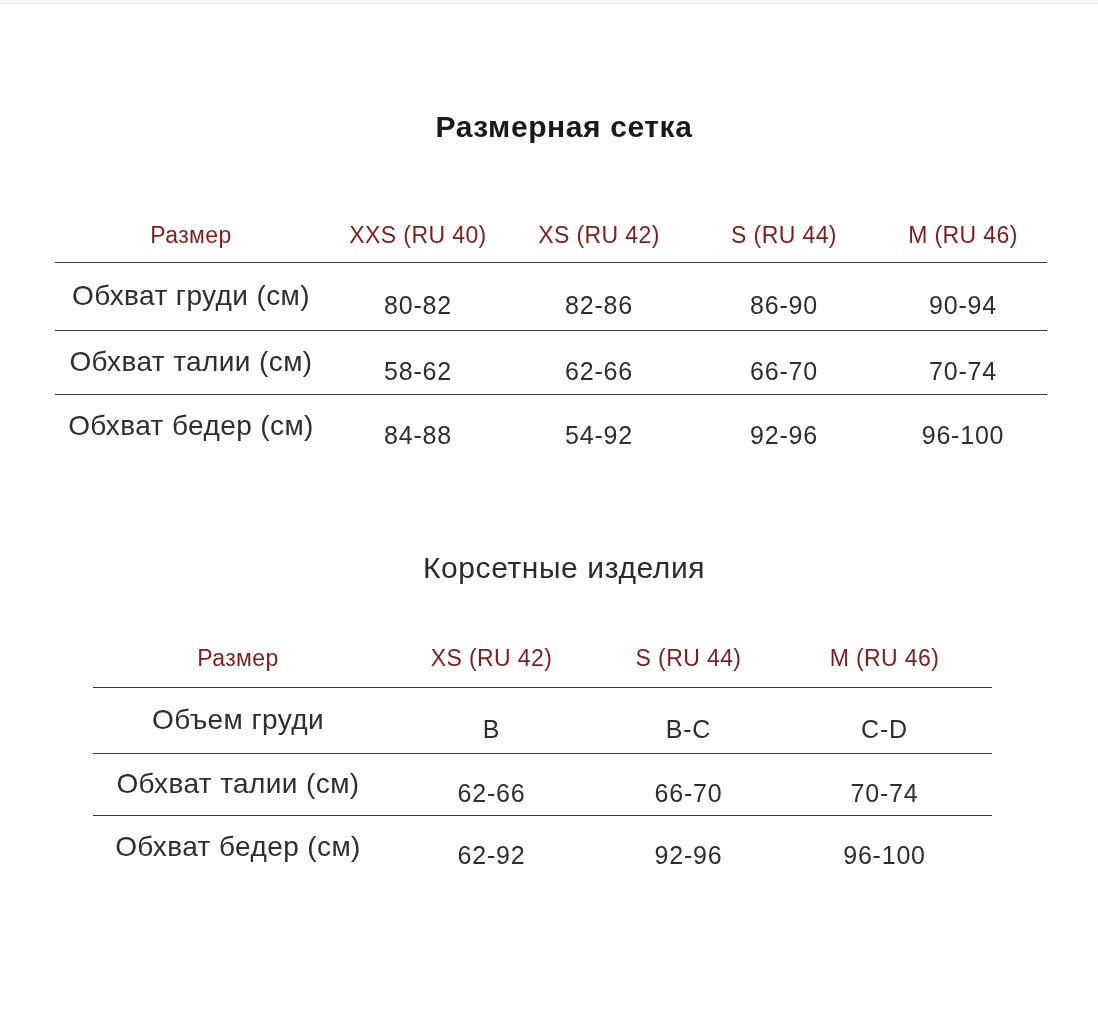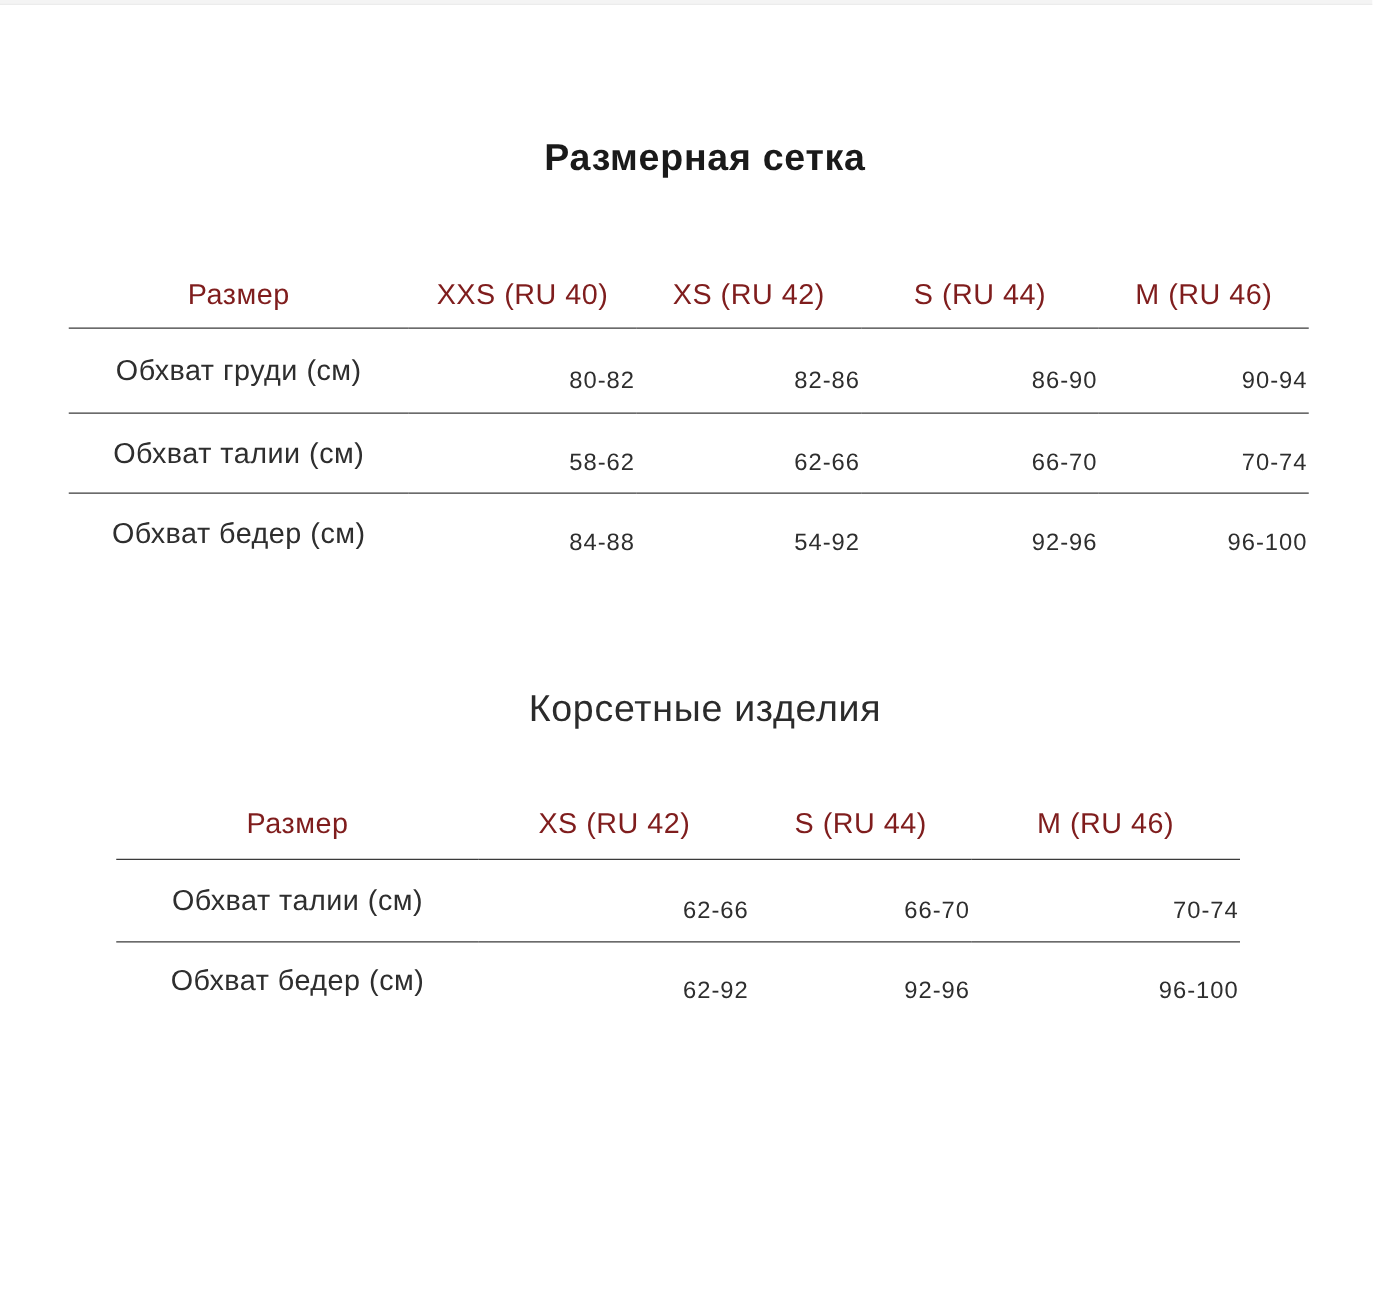--- a/index.html
+++ b/index.html
@@ -49,30 +49,29 @@
   th {
     font-weight: 400;
     font-size: 23px;
     letter-spacing: 0.4px;
     color: #7f1d1d;
     text-align: center;
     vertical-align: middle;
     border-bottom: 1.4px solid #3b3b3b;
   }
   td {
-    font-size: 23px;
+    font-size: 28px;
     letter-spacing: 0.4px;
     text-align: center;
     vertical-align: middle;
   }
   td.val {
-    font-size: 19px;
+    font-size: 25px;
     letter-spacing: 0.8px;
     padding-top: 19px;
-    text-align: right;
   }
   tbody tr {
     border-bottom: 1.4px solid #3b3b3b;
   }
   tbody tr:last-child {
     border-bottom: none;
   }
   
   #table-size-grid {
     margin: 60px 0 0 55px;
@@ -163,20 +162,26 @@
       <thead>
         <tr>
           <th>Размер</th>
           <th>XS (RU 42)</th>
           <th>S (RU 44)</th>
           <th>M (RU 46)</th>
         </tr>
       </thead>
       <tbody>
         <tr>
+          <td class="lbl">Объем груди</td>
+          <td class="val">B</td>
+          <td class="val">B-C</td>
+          <td class="val">C-D</td>
+        </tr>
+        <tr>
           <td class="lbl">Обхват талии (см)</td>
           <td class="val">62-66</td>
           <td class="val">66-70</td>
           <td class="val">70-74</td>
         </tr>
         <tr>
           <td class="lbl">Обхват бедер (см)</td>
           <td class="val">62-92</td>
           <td class="val">92-96</td>
           <td class="val">96-100</td>

